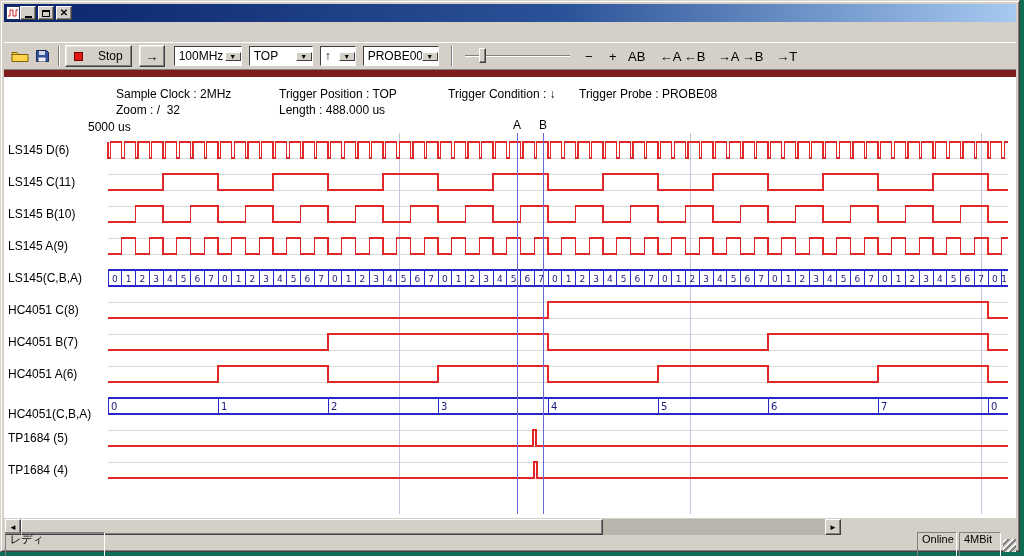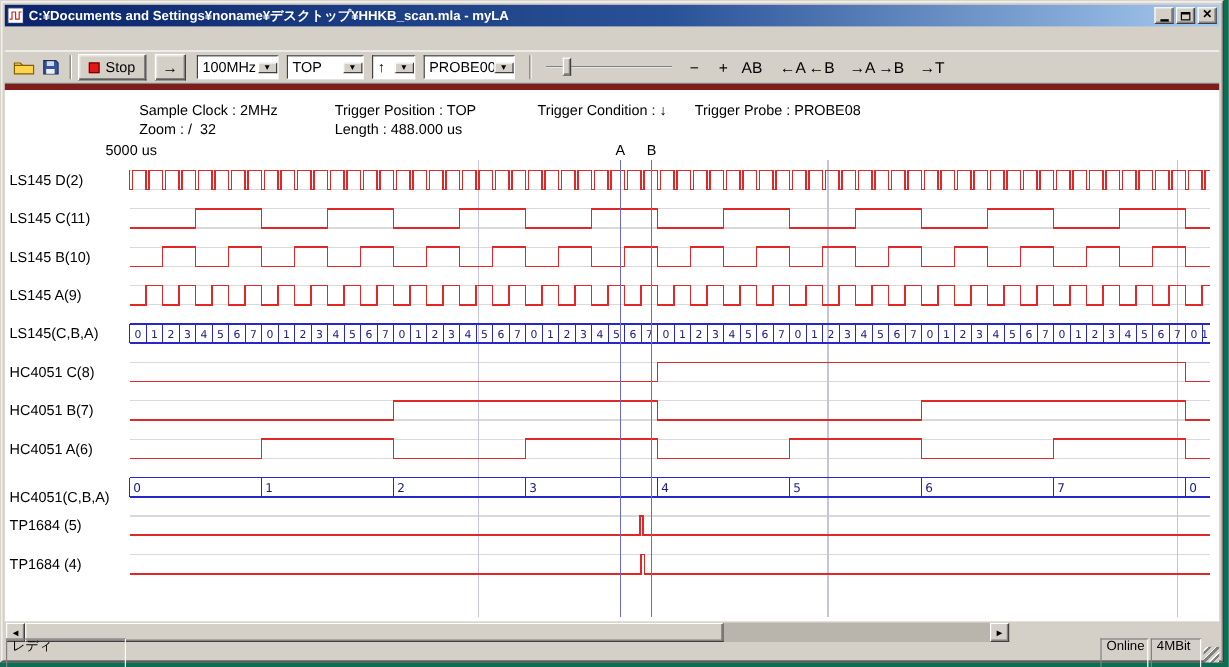--- a/index.html
+++ b/index.html
@@ -50,21 +50,21 @@
     border-top:1px solid #ffffff; border-bottom:1px solid #808080;
     display:flex; align-items:center; padding-left:5px;
   }
   .tbtn { display:inline-flex; align-items:center; justify-content:center; height:22px; min-width:22px; }
   .tsep { width:2px; height:20px; border-left:1px solid #808080; border-right:1px solid #ffffff; margin:0 5px; }
   .raised {
     display:inline-flex; align-items:center; justify-content:center; height:22px;
     background:#d4d0c8; border:1px solid; border-color:#ffffff #404040 #404040 #ffffff;
     box-shadow: inset -1px -1px 0 #808080, inset 1px 1px 0 #ece9e2;
   }
-  .stopbtn { padding:0 8px; gap:5px; font-size:12px; margin-right:7px; }
+  .stopbtn { padding:0 8px; gap:15px; font-size:12px; margin-right:7px; }
   .stop-square { width:9px; height:9px; background:#e01818; border:1px solid #700; display:inline-block; }
   .stepbtn { width:26px; font-size:13px; margin-right:9px; font-weight:bold; }
   .combo {
     display:flex; align-items:center; height:20px; background:#fff;
     border:1px solid; border-color:#404040 #ffffff #ffffff #404040;
     margin-right:7px;
   }
   .combo .val { flex:1; font-size:12px; line-height:18px; padding:0 4px; white-space:nowrap; overflow:hidden; }
   .combo .drop {
     width:16px; background:#d4d0c8; border:1px solid; border-color:#ffffff #404040 #404040 #ffffff;
@@ -75,21 +75,21 @@
   .slider-thumb {
     position:absolute; left:14px; top:3px; width:7px; height:15px; background:#d4d0c8;
     border:1px solid; border-color:#ffffff #404040 #404040 #ffffff;
     box-shadow: inset -1px -1px 0 #808080;
   }
   .zb { font-size:13px; min-width:24px; }
   .gap { margin-left:10px; }
   
   .client {
     position:absolute; left:3px; top:69px; right:3px; height:448px;
-    background:#ffffff; border-top:5px solid #7f1d1d;
+    background:#ffffff; border-top:7px solid #7f1d1d;
   }
   .info { position:absolute; font-size:12px; color:#000; white-space:pre; }
   #wave-labels { position:absolute; inset:0; pointer-events:none; }
   .ch-label { position:absolute; left:7px; height:16px; line-height:16px; font-size:12px; color:#000; white-space:nowrap; }
   #wave-svg { position:absolute; left:0; top:0; pointer-events:none; z-index:5; }
   
   .scroll-strip { position:absolute; left:3px; top:517px; right:3px; height:18px; background:#d4d0c8; }
   .hscroll { position:absolute; left:1px; top:1px; width:836px; height:16px; background:#b9b5ad; }
   .sbtn {
     position:absolute; top:0; width:16px; height:16px; background:#d4d0c8;
@@ -127,21 +127,20 @@
 
 <div class="window">
 
   <div class="titlebar">
     <span class="app-icon">
       <svg width="14" height="14">
           <rect x="0.5" y="0.5" width="13" height="13" fill="#fff" stroke="#203060"></rect>
           <path d="M2,10 h2 v-6 h3 v6 h3 v-6 h2" stroke="#d02020" fill="none"></path>
         </svg>
     </span>
-    <span class="title-text">C:¥Documents and Settings¥noname¥デスクトップ¥HHKB_scan.mla - myLA</span>
     <span class="win-controls">
       <span class="wbtn">
           <span class="g-min"></span>
         </span>
       <span class="wbtn">
           <span class="g-max"></span>
         </span>
       <span class="wbtn">
           <span>✕</span>
         </span>
@@ -207,21 +206,21 @@
     <span class="info" style="left:112px; top:10px">Sample Clock : 2MHz</span>
     <span class="info" style="left:275px; top:10px">Trigger Position : TOP</span>
     <span class="info" style="left:444px; top:10px">Trigger Condition : ↓</span>
     <span class="info" style="left:575px; top:10px">Trigger Probe : PROBE08</span>
     <span class="info" style="left:112px; top:26px">Zoom : /  32</span>
     <span class="info" style="left:275px; top:26px">Length : 488.000 us</span>
     <span class="info" style="left:84px; top:43px">5000 us</span>
   </div>
 
   <div id="wave-labels">
-      <div class="ch-label" style="top: 141px;">LS145 D(2)</div>
+      <div class="ch-label" style="top: 141px;">LS145 D(6)</div>
       <div class="ch-label" style="top: 173px;">LS145 C(11)</div>
       <div class="ch-label" style="top: 205px; text-align: center;">LS145 B(10)</div>
       <div class="ch-label" style="top: 237px;">LS145 A(9)</div>
       <div class="ch-label" style="top: 269px;">LS145(C,B,A)</div>
       <div class="ch-label" style="top: 301px;">HC4051 C(8)</div>
       <div class="ch-label" style="top: 333px;">HC4051 B(7)</div>
       <div class="ch-label" style="top: 365px;">HC4051 A(6)</div>
       <div class="ch-label" style="top: 405px;">HC4051(C,B,A)</div>
       <div class="ch-label" style="top: 429px;">TP1684 (5)</div>
       <div class="ch-label" style="top: 461px;">TP1684 (4)</div>

